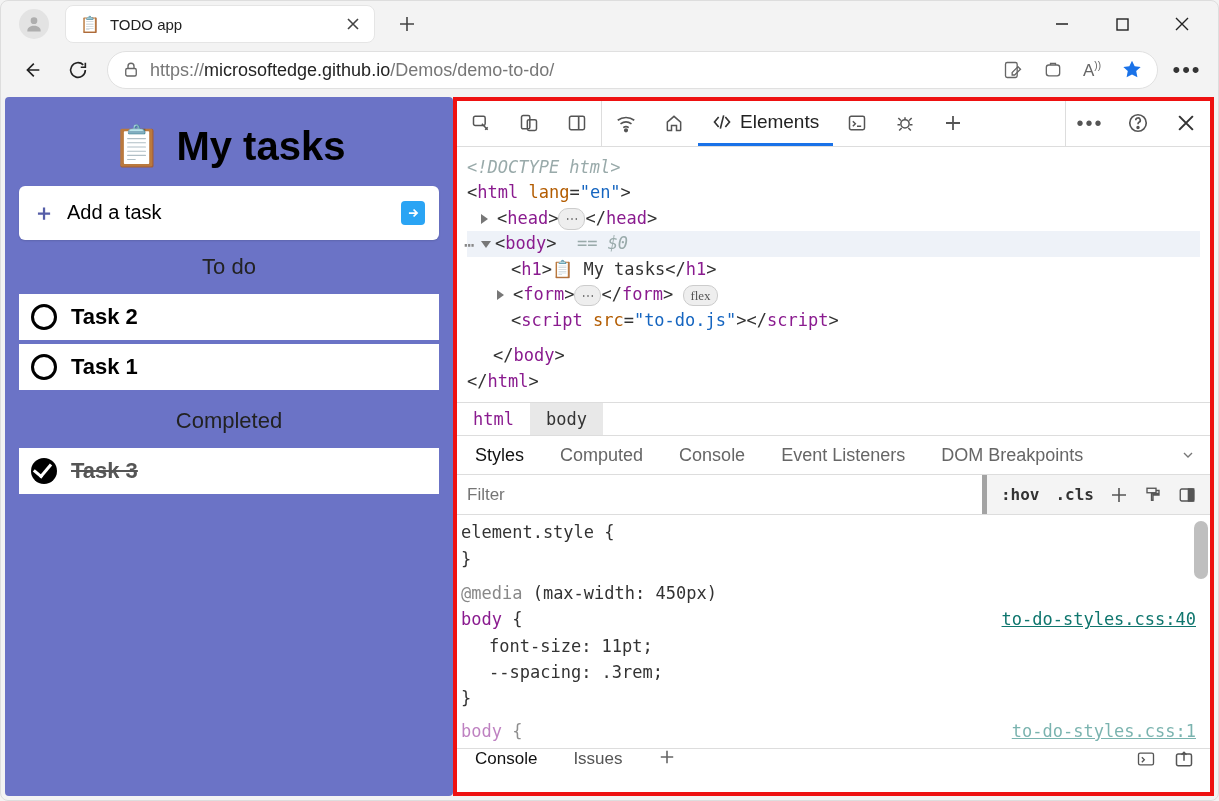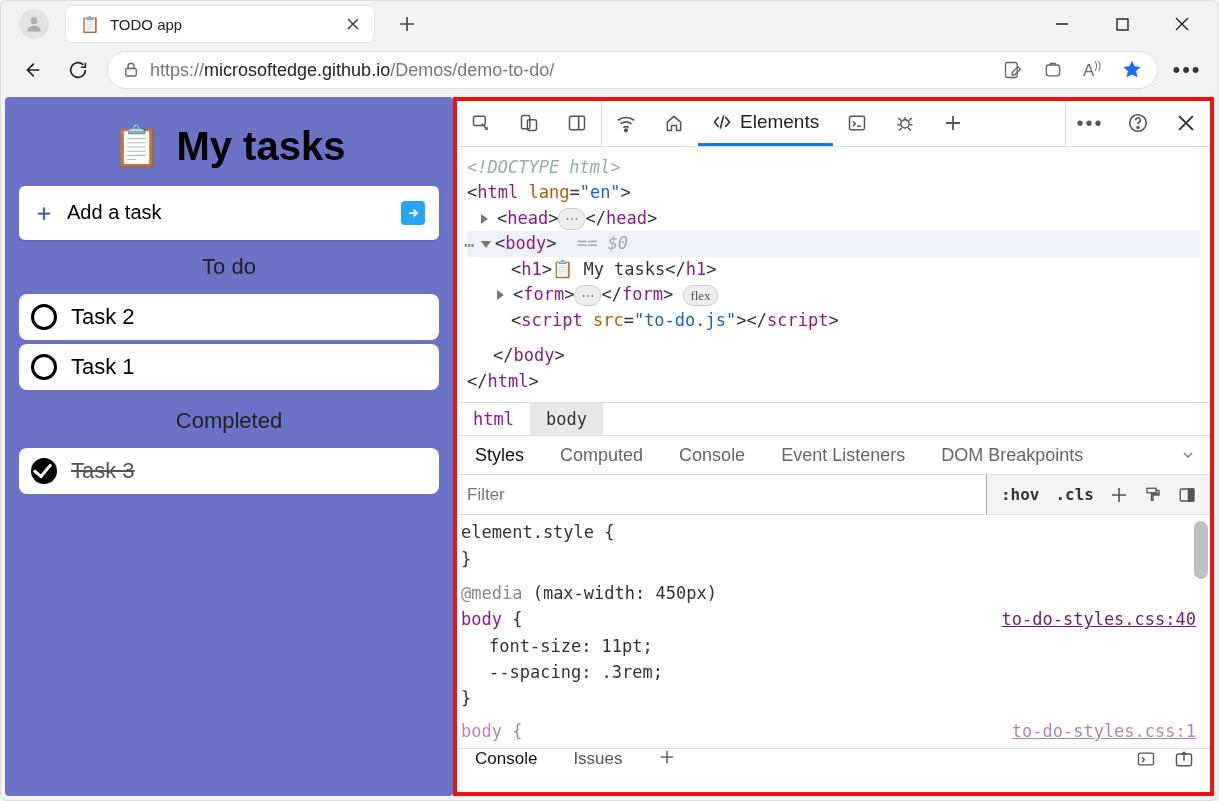--- a/index.html
+++ b/index.html
@@ -26,21 +26,21 @@
   .addr-icons { margin-left:auto; display:flex; align-items:center; gap:20px; }
   .ico { color:#555; }
 
   
   .content { flex:1; display:flex; padding: 4px; gap:0; }
   .app { width: 448px; background: #6b73c6; padding: 14px 14px; display:flex; flex-direction:column; gap:14px; border-radius:4px; }
   .app h1 { margin: 12px 0 2px; text-align:center; font-size: 40px; color:#000; font-weight:800; display:flex; align-items:center; justify-content:center; gap:14px; }
   .card { background:#fff; border-radius:6px; padding: 12px 14px; display:flex; align-items:center; gap:12px; font-size:20px; box-shadow: 0 1px 2px rgba(0,0,0,0.12);}
   .plus { color:#565ea8; font-weight:700; font-size:22px; }
   .section-label { text-align:center; color:#222; font-size:22px; }
-  .task-row { background:#fff; border-radius:8px; padding:10px 12px; display:flex; align-items:flex-start; gap:14px; font-size:22px; margin-bottom:4px; }
+  .task-row { background:#fff; border-radius:0; padding:10px 12px; display:flex; align-items:flex-start; gap:14px; font-size:22px; margin-bottom:4px;font-weight:bold; }
   .task-row.done .title { text-decoration: line-through; color:#555; }
   .circle { width:26px; height:26px; border:3px solid #000; border-radius:50%; }
   .check { width:26px; height:26px; border-radius:50%; background:#000; position:relative; }
   .check::after { content:""; position:absolute; left:6px; top:2px; width:8px; height:14px; border:solid #fff; border-width:0 3px 3px 0; transform:rotate(40deg); }
   .arrow-btn { margin-left:auto; width:24px; height:24px; background:#2aa4f4; border-radius:4px; display:flex; align-items:center; justify-content:center; color:#fff; }
 
   
   .devtools { flex:1; border:4px solid #e11; background:#fff; display:flex; flex-direction:column; font-size:16px; color:#333; }
   .dt-tabrow { height:46px; display:flex; align-items:stretch; border-bottom:1px solid #ddd; }
   .dt-iconcell { width:48px; display:flex; align-items:center; justify-content:center; color:#555; cursor:pointer; }
@@ -64,28 +64,28 @@
   .bc-item { padding:6px 16px; font-family:Consolas,monospace; color:#8a1b8f; font-size:17px; cursor:pointer; }
   .bc-item.active { background:#e8e8e8; color:#333; }
 
   .styles-tabs { display:flex; border-top:1px solid #ddd; border-bottom:1px solid #ddd; height:40px; align-items:stretch; }
   .styles-tabs .st { padding:0 18px; display:flex; align-items:center; color:#666; font-size:18px; cursor:pointer; }
   .styles-tabs .st.active { color:#111; background:#fff; }
   .styles-tabs .chev { margin-left:auto; padding:0 14px; display:flex; align-items:center; color:#777; }
 
   .styles-filterrow { display:flex; align-items:center; height:40px; border-bottom:1px solid #ddd; }
   .styles-filterrow input { flex:1; border:none; outline:none; padding:0 10px; font-size:17px; color:#666; height:100%; }
-  .sf-tools { display:flex; align-items:center; gap:16px; padding:0 14px; background:#f4f4f4; height:100%; border-left:1px solid #a3a3a3; font-family:Consolas,monospace; color:#333; }
+  .sf-tools { display:flex; align-items:center; gap:16px; padding:0 14px; background:#f4f4f4; height:100%; border-left:5px solid #a3a3a3; font-family:Consolas,monospace; color:#333; }
   .sf-tools span { cursor:pointer; }
 
   .styles-body { position:relative; flex:1; overflow:hidden; font-family:Consolas,monospace; font-size:17px; line-height:1.55; }
   .styles-body .pane { padding:4px 8px 4px 4px; }
   .sel-rule { color:#8a1b8f; }
   .prop { color:#333; }
-  .link { color:#701a75; text-decoration:underline; float:right; margin-right:6px; }
+  .link { color:#0f766e; text-decoration:underline; float:right; margin-right:6px; }
   .scroll-thumb { position:absolute; right:2px; top:6px; width:14px; height:58px; background:#bfbfbf; border-radius:7px; }
 
   .drawer { height:44px; border-top:1px solid #ddd; display:flex; align-items:flex-start; }
   .drawer .dtab { padding:0 18px; display:flex; align-items:center; color:#555; font-size:17px; cursor:pointer; }
   .drawer .dtab.active { color:#111; background:#fff; }
   .drawer .dright { margin-left:auto; display:flex; align-items:center; gap:18px; padding:0 16px; color:#555; }
 
   svg { display:block; }
 </style>
 </head>

